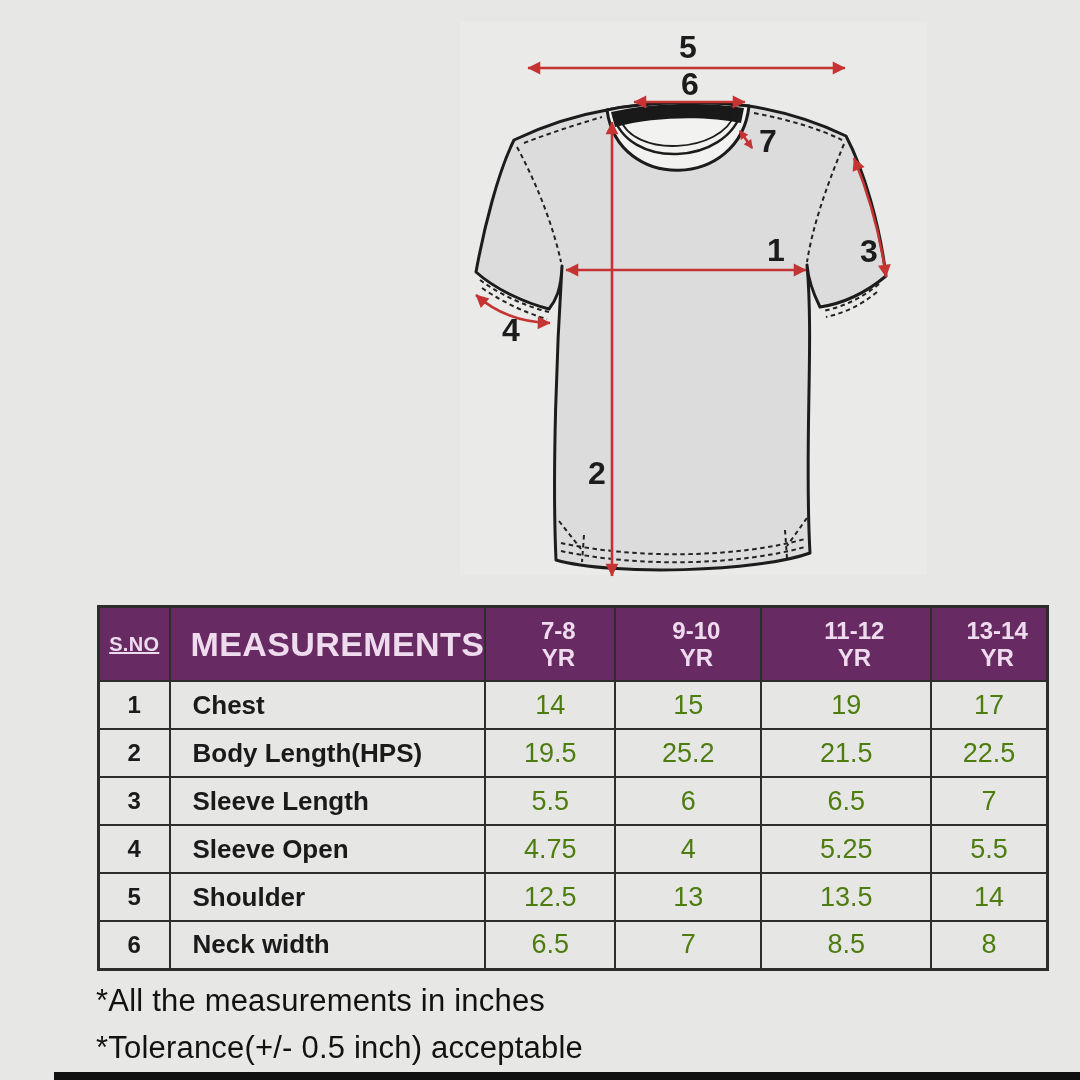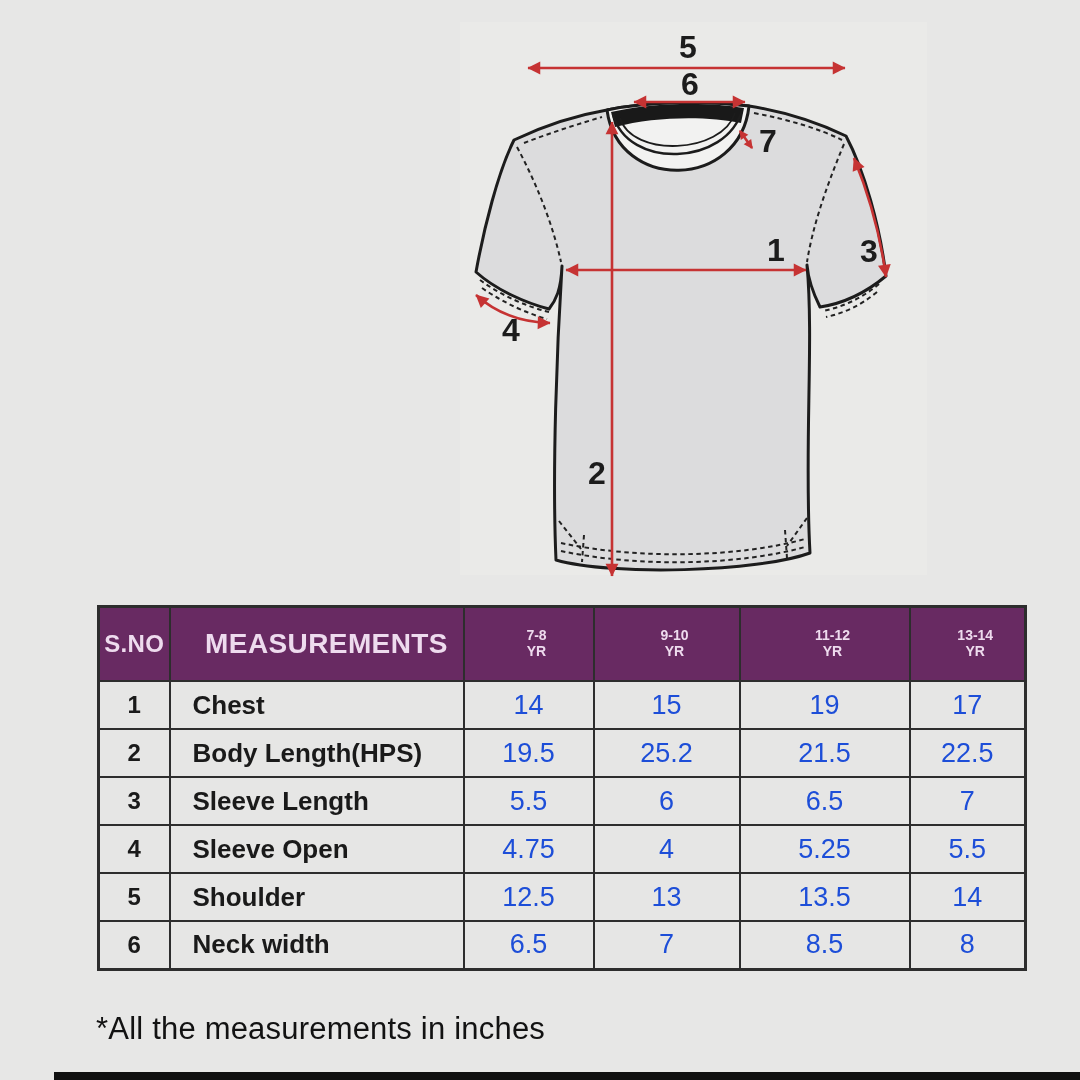--- a/index.html
+++ b/index.html
@@ -18,31 +18,31 @@
     border-collapse:collapse; table-layout:fixed;
     border:3px solid #2d2d2d;
   }
   .size-table th, .size-table td {
     border:2px solid #2d2d2d; padding:0; overflow:hidden; white-space:nowrap;
   }
   .size-table thead th {
     background:#682a62; color:#eedbee; font-weight:bold; height:72px;
     text-align:center; vertical-align:middle;
   }
-  th.h-sno  { font-size:24px; letter-spacing:0.3px; }
-  th.h-meas { font-size:28px; text-align:left; padding-left:20px; letter-spacing:0.4px; }
-  th.h-size { font-size:14px;padding-left:16px; }
+  th.h-sno  { font-size:20px; letter-spacing:0.3px;text-decoration:underline; }
+  th.h-meas { font-size:34px; text-align:left; padding-left:20px; letter-spacing:0.4px; }
+  th.h-size { font-size:24px;padding-left:16px; }
   th.h-size .l1, th.h-size .l2 { display:block; line-height:1.14; }
   .size-table tbody tr { height:48px; }
   .size-table tbody td { background:#e6e6e5; vertical-align:middle; }
   td.c-no   { font-size:24px; font-weight:bold; color:#1a1a1a; text-align:center; }
   td.c-name { font-size:26px; font-weight:bold; color:#1a1a1a; text-align:left; padding-left:22px; }
-  td.c-val  { font-size:27px; font-weight:400; color:#1d4ed8; text-align:center; }
+  td.c-val  { font-size:27px; font-weight:400; color:#4d7c0f; text-align:center; }
   .notes { position:absolute; left:96px; top:977px; color:#121212; }
-  .note-line { font-size:31px; line-height:47px; letter-spacing:0.2px;margin-top:28px; }
+  .note-line { font-size:31px; line-height:47px; letter-spacing:0.2px; }
   .bottom-bar { position:absolute; left:54px; right:0; bottom:0; height:8px; background:#101010; }
 </style>
 </head>
 <body>
 
 <div class="stage">
 
   <svg class="diagram-svg" width="1080" height="600" viewBox="0 0 1080 600">
     <defs>
       <marker id="ah-end" viewBox="0 0 12 12" refX="11" refY="6" markerWidth="15" markerHeight="14" orient="auto" markerUnits="userSpaceOnUse">
@@ -188,16 +188,17 @@
         <td class="c-val">6.5</td>
         <td class="c-val">7</td>
         <td class="c-val">8.5</td>
         <td class="c-val">8</td>
       </tr>
     </tbody>
   </table>
 
   <div class="notes">
     <div class="note-line">*All the measurements in inches</div>
+    <div class="note-line">*Tolerance(+/- 0.5 inch) acceptable</div>
   </div>
 
   <div class="bottom-bar"></div>
 </div>
 
 </body></html>

